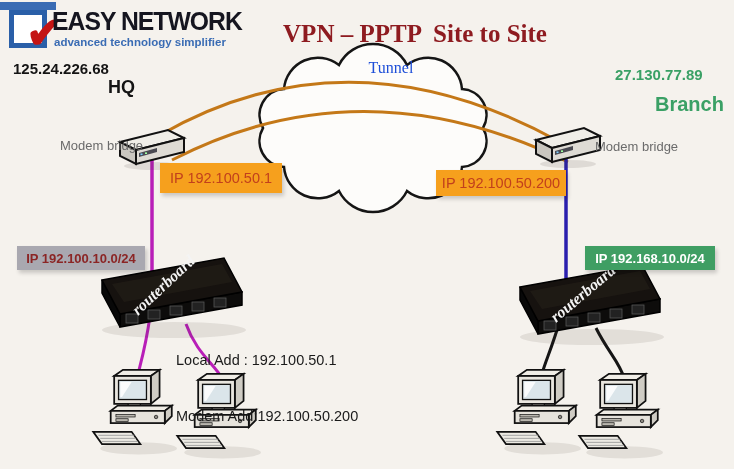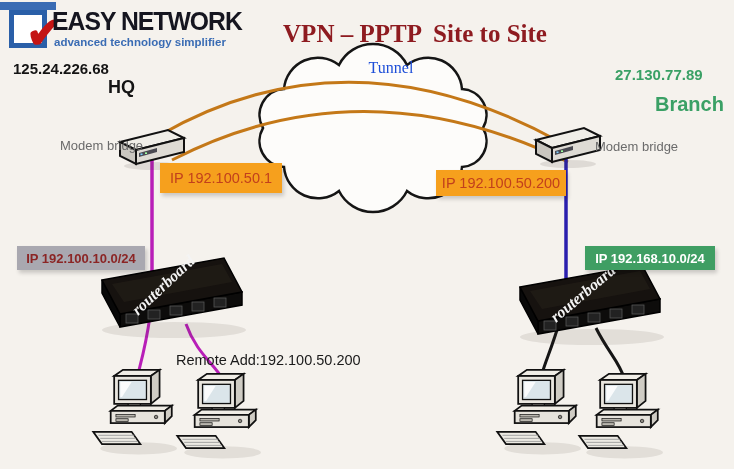--- a/index.html
+++ b/index.html
@@ -160,16 +160,17 @@
 
   <div class="label modem-label-left">Modem bridge</div>
   <div class="label modem-label-right">Modem bridge</div>
 
   <div class="chip chip-orange-left">IP 192.100.50.1</div>
   <div class="chip chip-orange-right">IP 192.100.50.200</div>
   <div class="chip chip-gray">IP 192.100.10.0/24</div>
   <div class="chip chip-green">IP 192.168.10.0/24</div>
 
   <div class="label router-note">
-    <div>Remote Add:192.100.50.200</div>
+    <div>Local Add : 192.100.50.1</div>
+    <div>Modem Add:192.100.50.200</div>
   </div>
 
 </div>
 
 </body></html>

